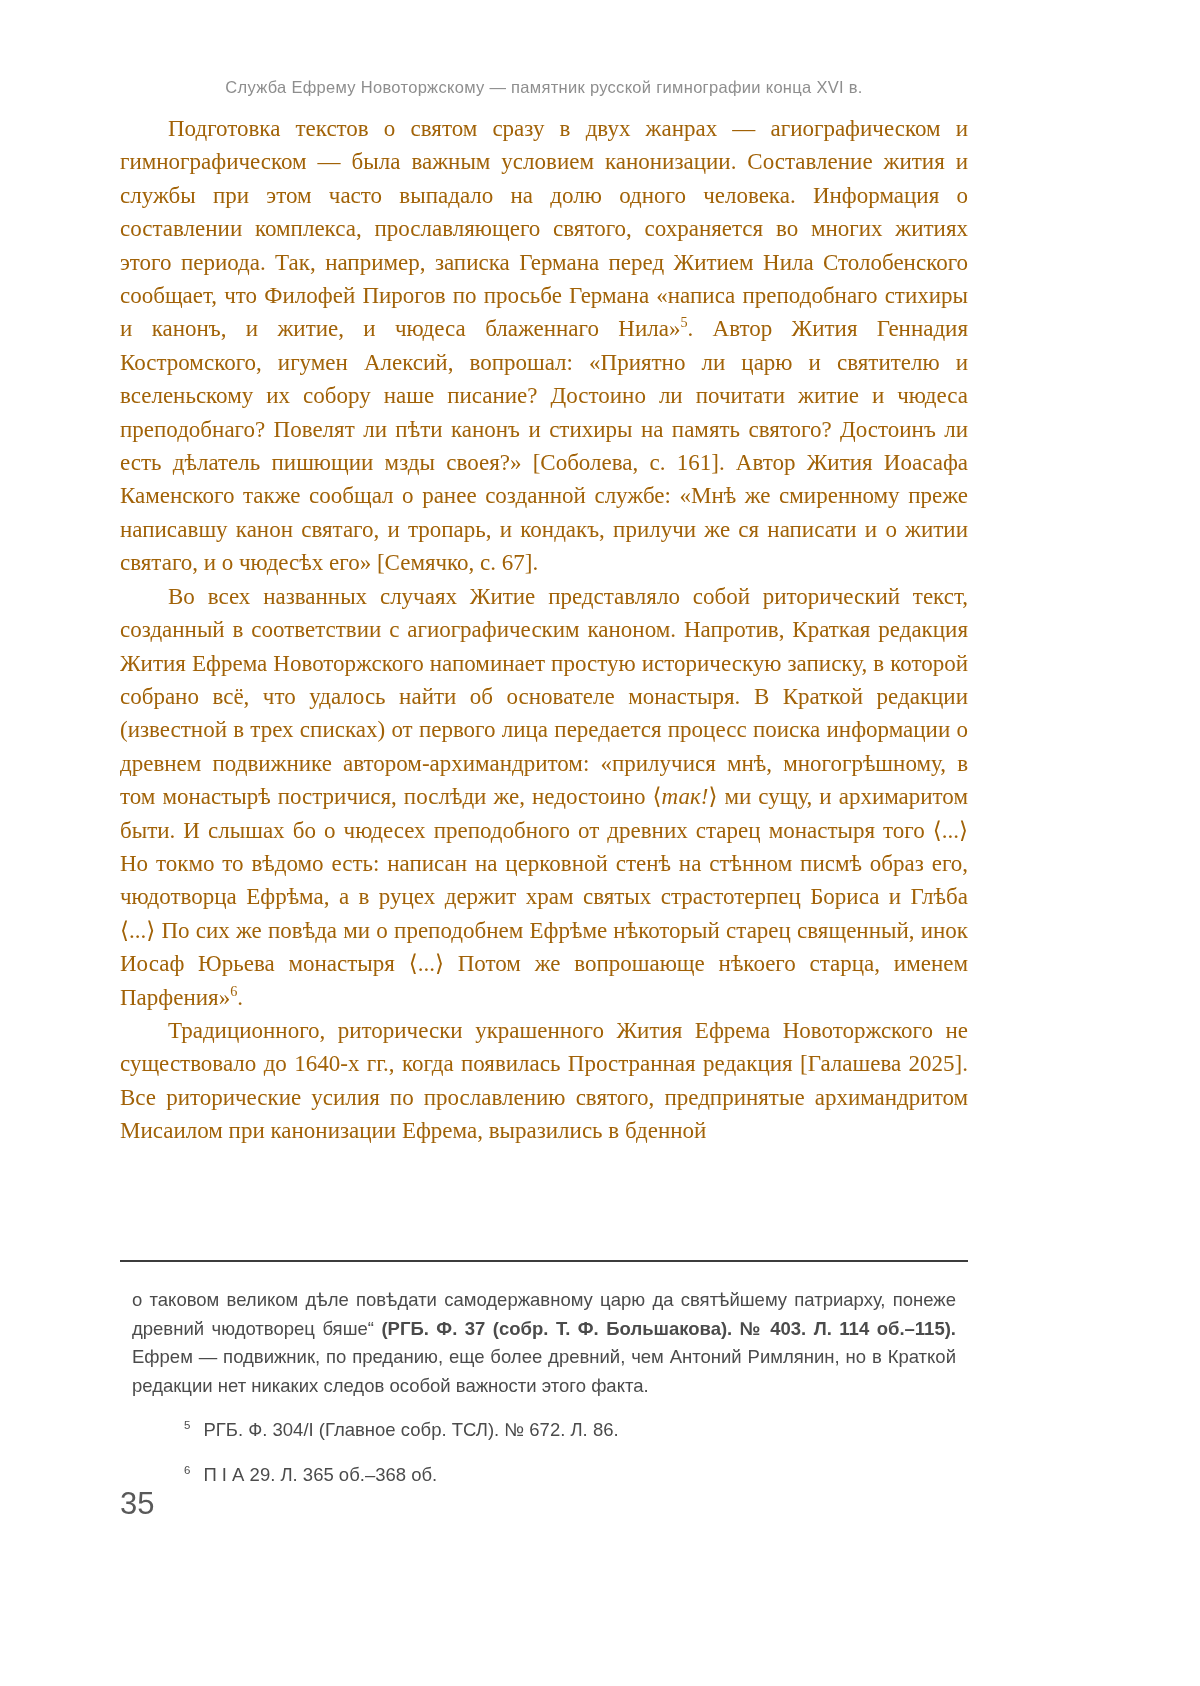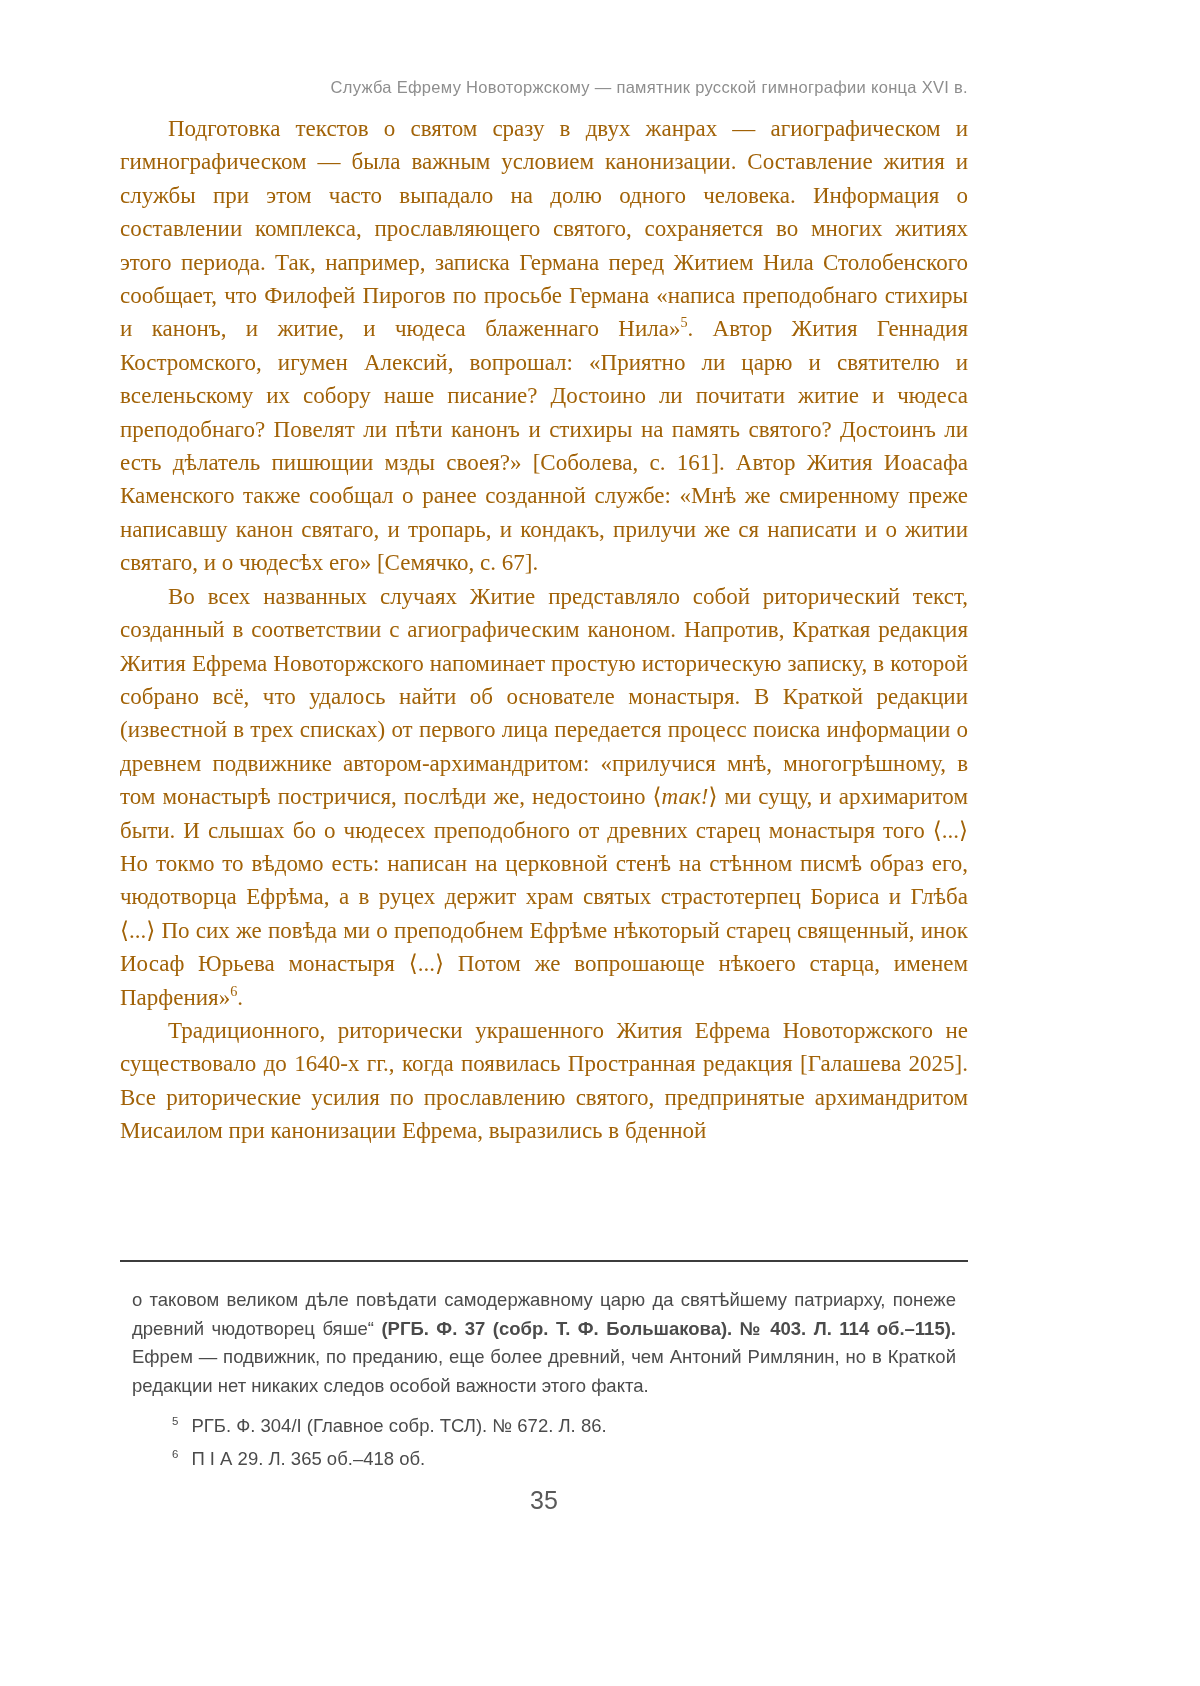--- a/index.html
+++ b/index.html
@@ -13,21 +13,21 @@
     height: 1686px;
     background: #ffffff;
     overflow: hidden;
     font-family: "Liberation Serif", "DejaVu Serif", serif;
   }
   .running-head {
     position: absolute;
     left: 120px;
     width: 848px;
     top: 78px;
-    text-align: right;
+    text-align: center;
     font-family: "Liberation Sans", "DejaVu Sans", sans-serif;
     font-size: 16.5px;
     letter-spacing: 0.3px;
     color: #8e8e8e;
   }
   .body-text {
     position: absolute;
     left: 120px;
     width: 848px;
     top: 112px;
@@ -63,34 +63,34 @@
     font-family: "Liberation Sans", "DejaVu Sans", sans-serif;
     font-size: 18.5px;
     line-height: 28.6px;
     color: #4b4b4b;
     text-align: justify;
   }
   .fn-cont {
     margin: 12px;
   }
   .fn-item {
-    margin: 4px;
+    margin: 16px;
     text-indent: 48px;
   }
   .fn-item sup {
     margin-right: 13px;
   }
   .page-number {
     position: absolute;
     left: 120px;
     width: 848px;
     top: 1486px;
-    text-align: center;
+    text-align: left;
     font-family: "Liberation Sans", "DejaVu Sans", sans-serif;
-    font-size: 25px;
+    font-size: 31px;
     color: #595959;
   }
 </style>
 </head>
 <body>
 
 <div class="page">
 
   <div class="running-head">Служба Ефрему Новоторжскому — памятник русской гимнографии конца XVI в.</div>
 
@@ -101,19 +101,19 @@
   </div>
 
   <div class="footnote-rule"></div>
 
   <div class="footnotes">
     <p class="fn-cont">о таковом великом дѣле повѣдати самодержавному царю да святѣйшему патриарху, понеже древний чюдотворец бяше“ <b>(РГБ. Ф. 37 (собр. Т. Ф. Большакова). № 403. Л. 114 об.–115).</b> Ефрем — подвижник, по преданию, еще более древний, чем Антоний Римлянин, но в Краткой редакции нет никаких следов особой важности этого факта.</p>
     <p class="fn-item">
       <sup>5</sup><span>РГБ. Ф. 304/I (Главное собр. ТСЛ). № 672. Л. 86.</span>
     </p>
     <p class="fn-item">
-      <sup>6</sup><span>П I А 29. Л. 365 об.–418 об.</span>
+      <sup>6</sup><span>П I А 29. Л. 365 об.–368 об.</span>
     </p>
   </div>
 
   <div class="page-number">35</div>
 
 </div>
 
 </body></html>

